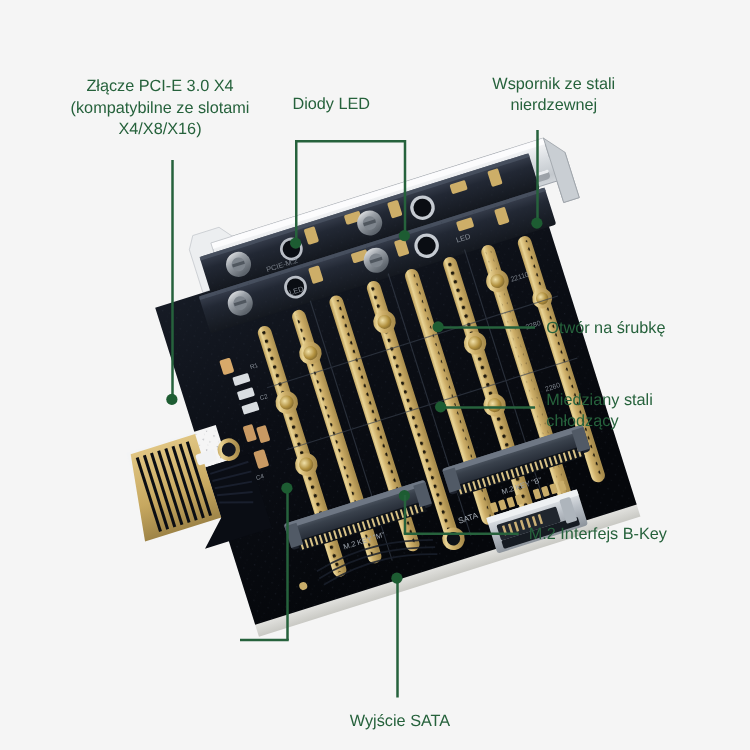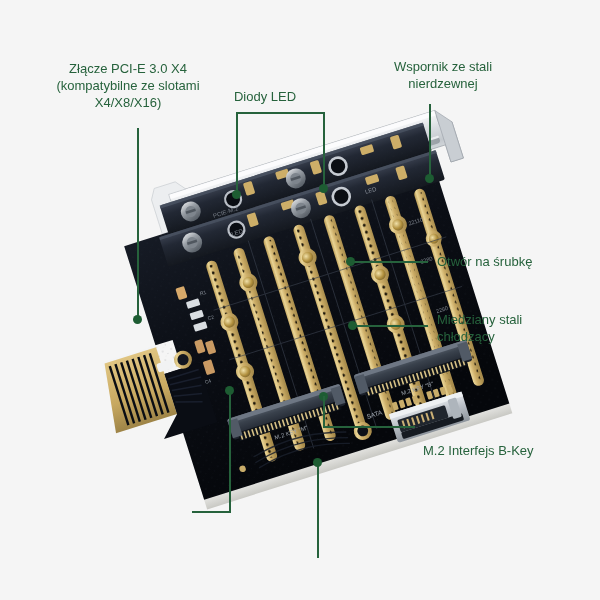--- a/index.html
+++ b/index.html
@@ -507,27 +507,28 @@
   <div class="ldr ldr-v" style="left:229px; top:390px; height:122px;"></div>
   <div class="dot" style="left:225px; top:386px;"></div>
 
   <div class="ldr ldr-v" style="left:317px; top:462px; height:96px;"></div>
   <div class="dot" style="left:313px; top:458px;"></div>
 
   <div class="label lbl-center" style="left:18px; top:60px; width:220px;">Złącze PCI-E 3.0 X4
 (kompatybilne ze slotami
 X4/X8/X16)</div>
 
-  <div class="label lbl-center" style="left:205px; top:88px; width:120px;">Diody LED</div>
+  <div class="label lbl-center" style="left:205px; top:74px; width:120px;">Diody LED</div>
 
   <div class="label lbl-left" style="left:437px; top:253px; width:160px;">Otwór na śrubkę</div>
 
   <div class="label lbl-center" style="left:358px; top:58px; width:170px;">Wspornik ze stali
 nierdzewnej</div>
 
   <div class="label lbl-left" style="left:437px; top:311px; width:160px;">Miedziany stali
 chłodzący</div>
 
-  <div class="label lbl-left" style="left:423px; top:418px; width:175px;margin-top:24px;">M.2 Interfejs B-Key</div>
-
-
+  <div class="label lbl-left" style="left:423px; top:418px; width:175px;">M.2 Interfejs B-Key</div>
+
+
+  <div class="label lbl-center" style="left:245px; top:568px; width:150px;">Wyjście SATA</div>
 
 </div>
 
 </body></html>

